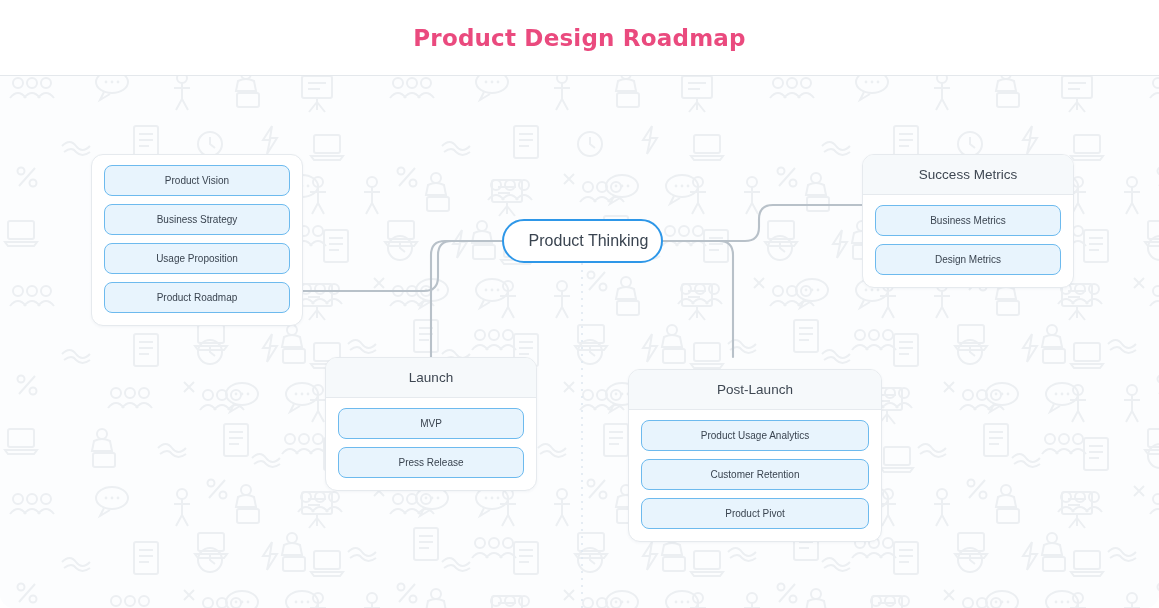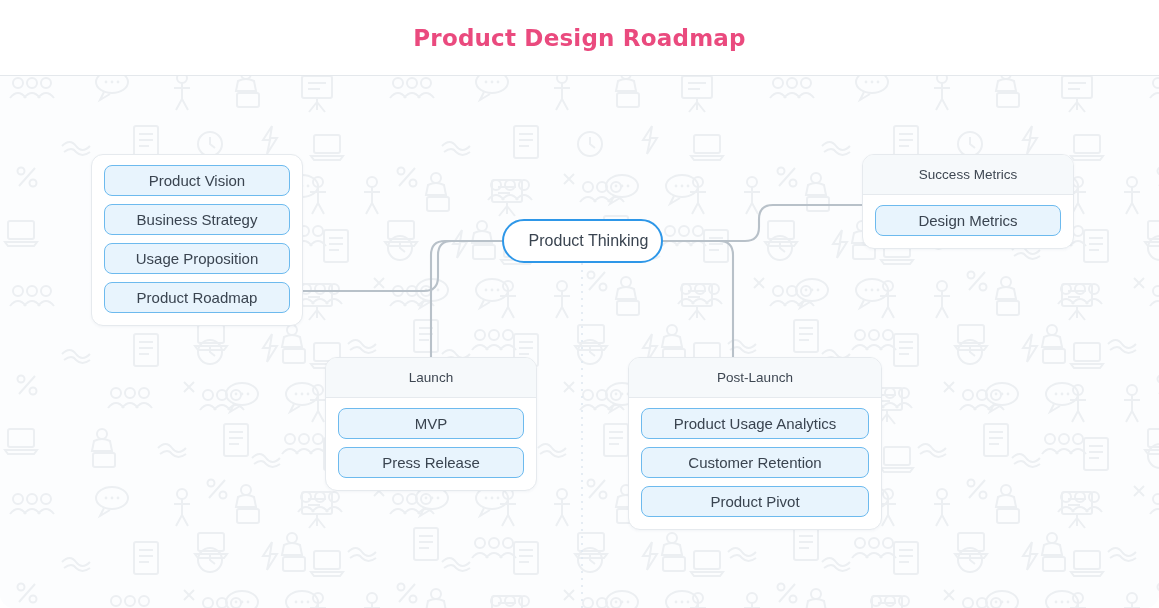--- a/index.html
+++ b/index.html
@@ -133,30 +133,30 @@
     height: 31px;
     background: #e8f4fd;
     border: 1.4px solid #6dbaee;
     border-radius: 8px;
     display: flex;
     align-items: center;
     justify-content: center;
   }
 
   .pill-label {
-    font-size: 15px;
+    font-size: 10px;
     color: #3a4450;
     white-space: nowrap;
   }
 
   
   #card-prelaunch   { left: 91px;  top: 92px;  width: 212px; }
   #card-success     { left: 862px; top: 92px;  width: 212px; }
   #card-launch      { left: 325px; top: 295px; width: 212px; }
-  #card-postlaunch  { left: 628px; top: 295px; width: 254px; }
+  #card-postlaunch  { left: 628px; top: 307px; width: 254px; }
 </style>
 </head>
 <body>
 
 <div id="page">
 
   <div id="header">
     <div id="page-title">Product Design Roadmap</div>
   </div>
 
@@ -285,20 +285,23 @@
         </div>
       </div>
     </div>
 
     <div class="card" id="card-success">
       <div class="card-header">
         <span class="card-header-label">Success Metrics</span>
       </div>
       <div class="card-body">
         <div class="pill">
+          <span class="pill-label">Business Metrics</span>
+        </div>
+        <div class="pill">
           <span class="pill-label">Design Metrics</span>
         </div>
       </div>
     </div>
 
     <div class="card" id="card-launch">
       <div class="card-header">
         <span class="card-header-label">Launch</span>
       </div>
       <div class="card-body">

